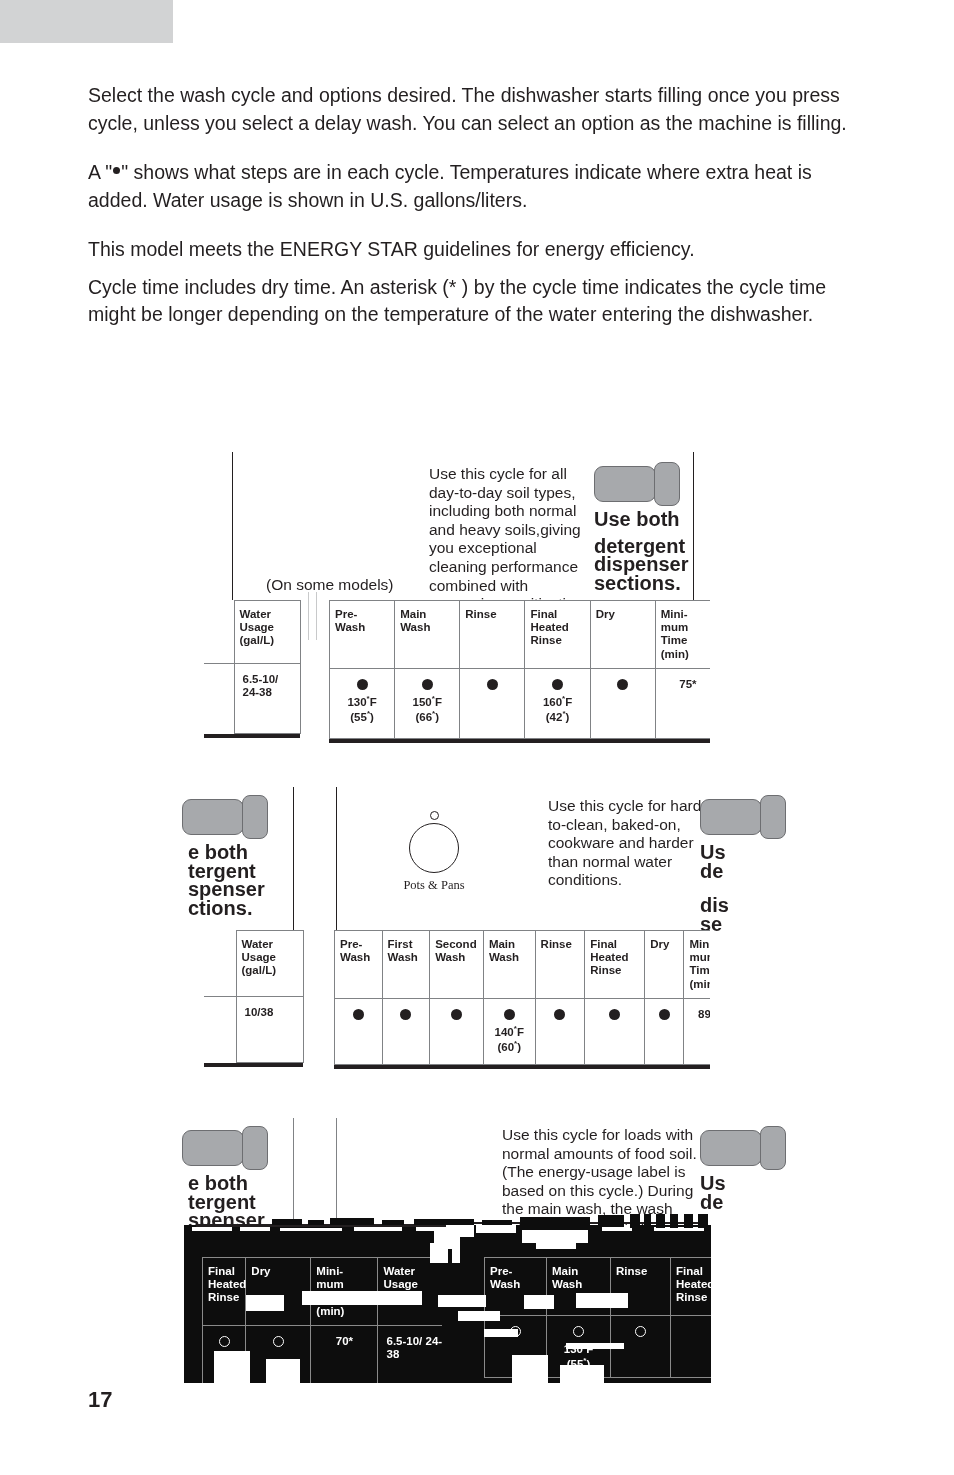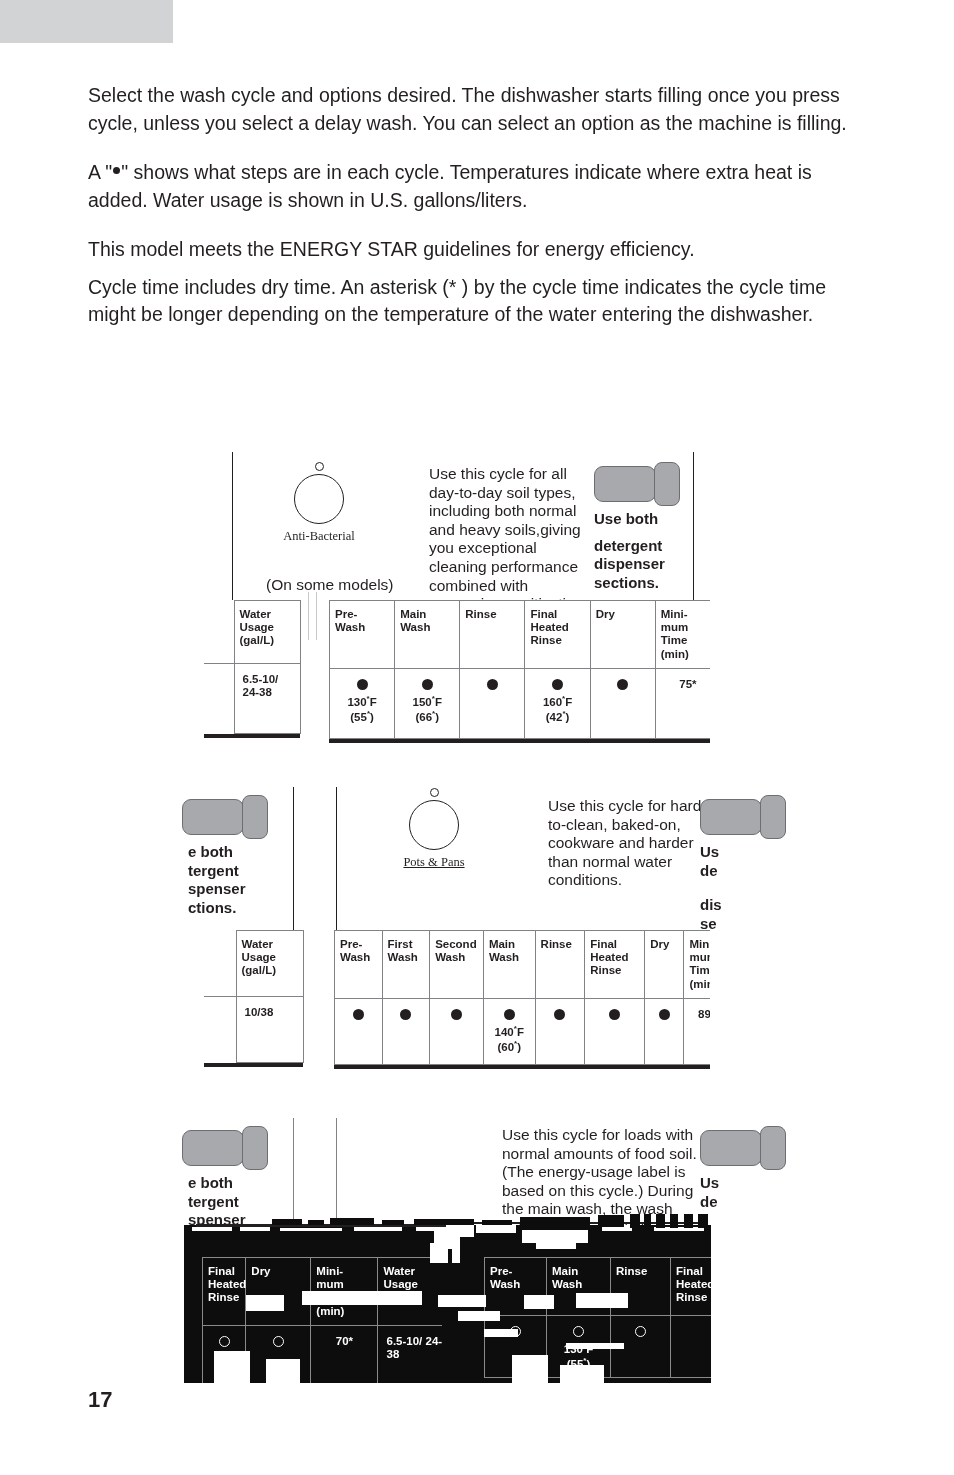--- a/index.html
+++ b/index.html
@@ -73,21 +73,21 @@
     position: absolute; left: 0; top: 4px;
     width: 62px; height: 36px; background: #a7a9ac;
     border: 1.2px solid #6d6e71; border-radius: 9px;
   }
   .disp-art .small {
     position: absolute; left: 60px; top: 0px;
     width: 26px; height: 44px; background: #a7a9ac;
     border: 1.2px solid #6d6e71; border-radius: 8px;
   }
   .disp-cap {
-    font-size: 15px; font-weight: bold; line-height: 18.5px;
+    font-size: 20px; font-weight: bold; line-height: 18.5px;
     color: #231f20; margin-top: 4px;
   }
 
   
   table.cyc {
     border-collapse: collapse; background: #fff;
     font-size: 11.5px; font-weight: bold; color: #231f20;
   }
   table.cyc th, table.cyc td {
     border: 1px solid #808285; padding: 0;
@@ -146,25 +146,20 @@
   <p class="para gap tight">This model meets the ENERGY STAR   guidelines for energy efficiency.</p>
 
   <p class="para">Cycle time includes dry time. An asterisk (* ) by the cycle time indicates the cycle time might be longer depending on the temperature of the water entering the dishwasher.</p>
 </div>
 
 <div class="chart-block" style="left:196px; top:452px; width:514px; height:300px;">
 
   <div class="vrule" style="left:36px; top:0px; height:150px;"></div>
   <div class="vrule" style="left:497px; top:0px; height:150px;"></div>
 
-  <div class="dial" style="left:63px; top:10px;">
-    <div class="pip"></div>
-    <div class="ring"></div>
-    <div class="dial-label">Anti-Bacterial</div>
-  </div>
   <div class="submodel" style="left:70px; top:124px;">(On some models)</div>
 
   <div class="desc" style="left:233px; top:13px; width:160px;">Use this cycle for all day-to-day soil types, including both normal and heavy soils,giving you exceptional cleaning performance combined with reassuring sanitization.</div>
 
   <div class="disp" style="left:398px; top:10px; width:100px;">
     <div class="disp-art">
       <div class="big"></div>
       <div class="small"></div>
     </div>
     <div class="disp-cap">Use both</div>
@@ -252,21 +247,21 @@
     </div>
     <div class="disp-cap">e both</div>
     <div class="disp-cap" style="margin-top:0">tergent</div>
     <div class="disp-cap" style="margin-top:0">spenser</div>
     <div class="disp-cap" style="margin-top:0">ctions.</div>
   </div>
 
   <div class="vrule" style="left:97px; top:0px; height:145px;"></div>
   <div class="vrule" style="left:140px; top:0px; height:145px;"></div>
 
-  <div class="dial" style="left:178px; top:1px;text-decoration:underline;">
+  <div class="dial" style="left:178px; top:24px;">
     <div class="pip"></div>
     <div class="ring"></div>
     <div class="dial-label">Pots &amp; Pans</div>
   </div>
 
   <div class="desc" style="left:352px; top:10px; width:170px;">Use this cycle for hard-to-clean, baked-on, cookware and harder than normal water conditions.</div>
 
   <div class="disp" style="left:504px; top:8px; width:70px;">
     <div class="disp-art">
       <div class="big"></div>

